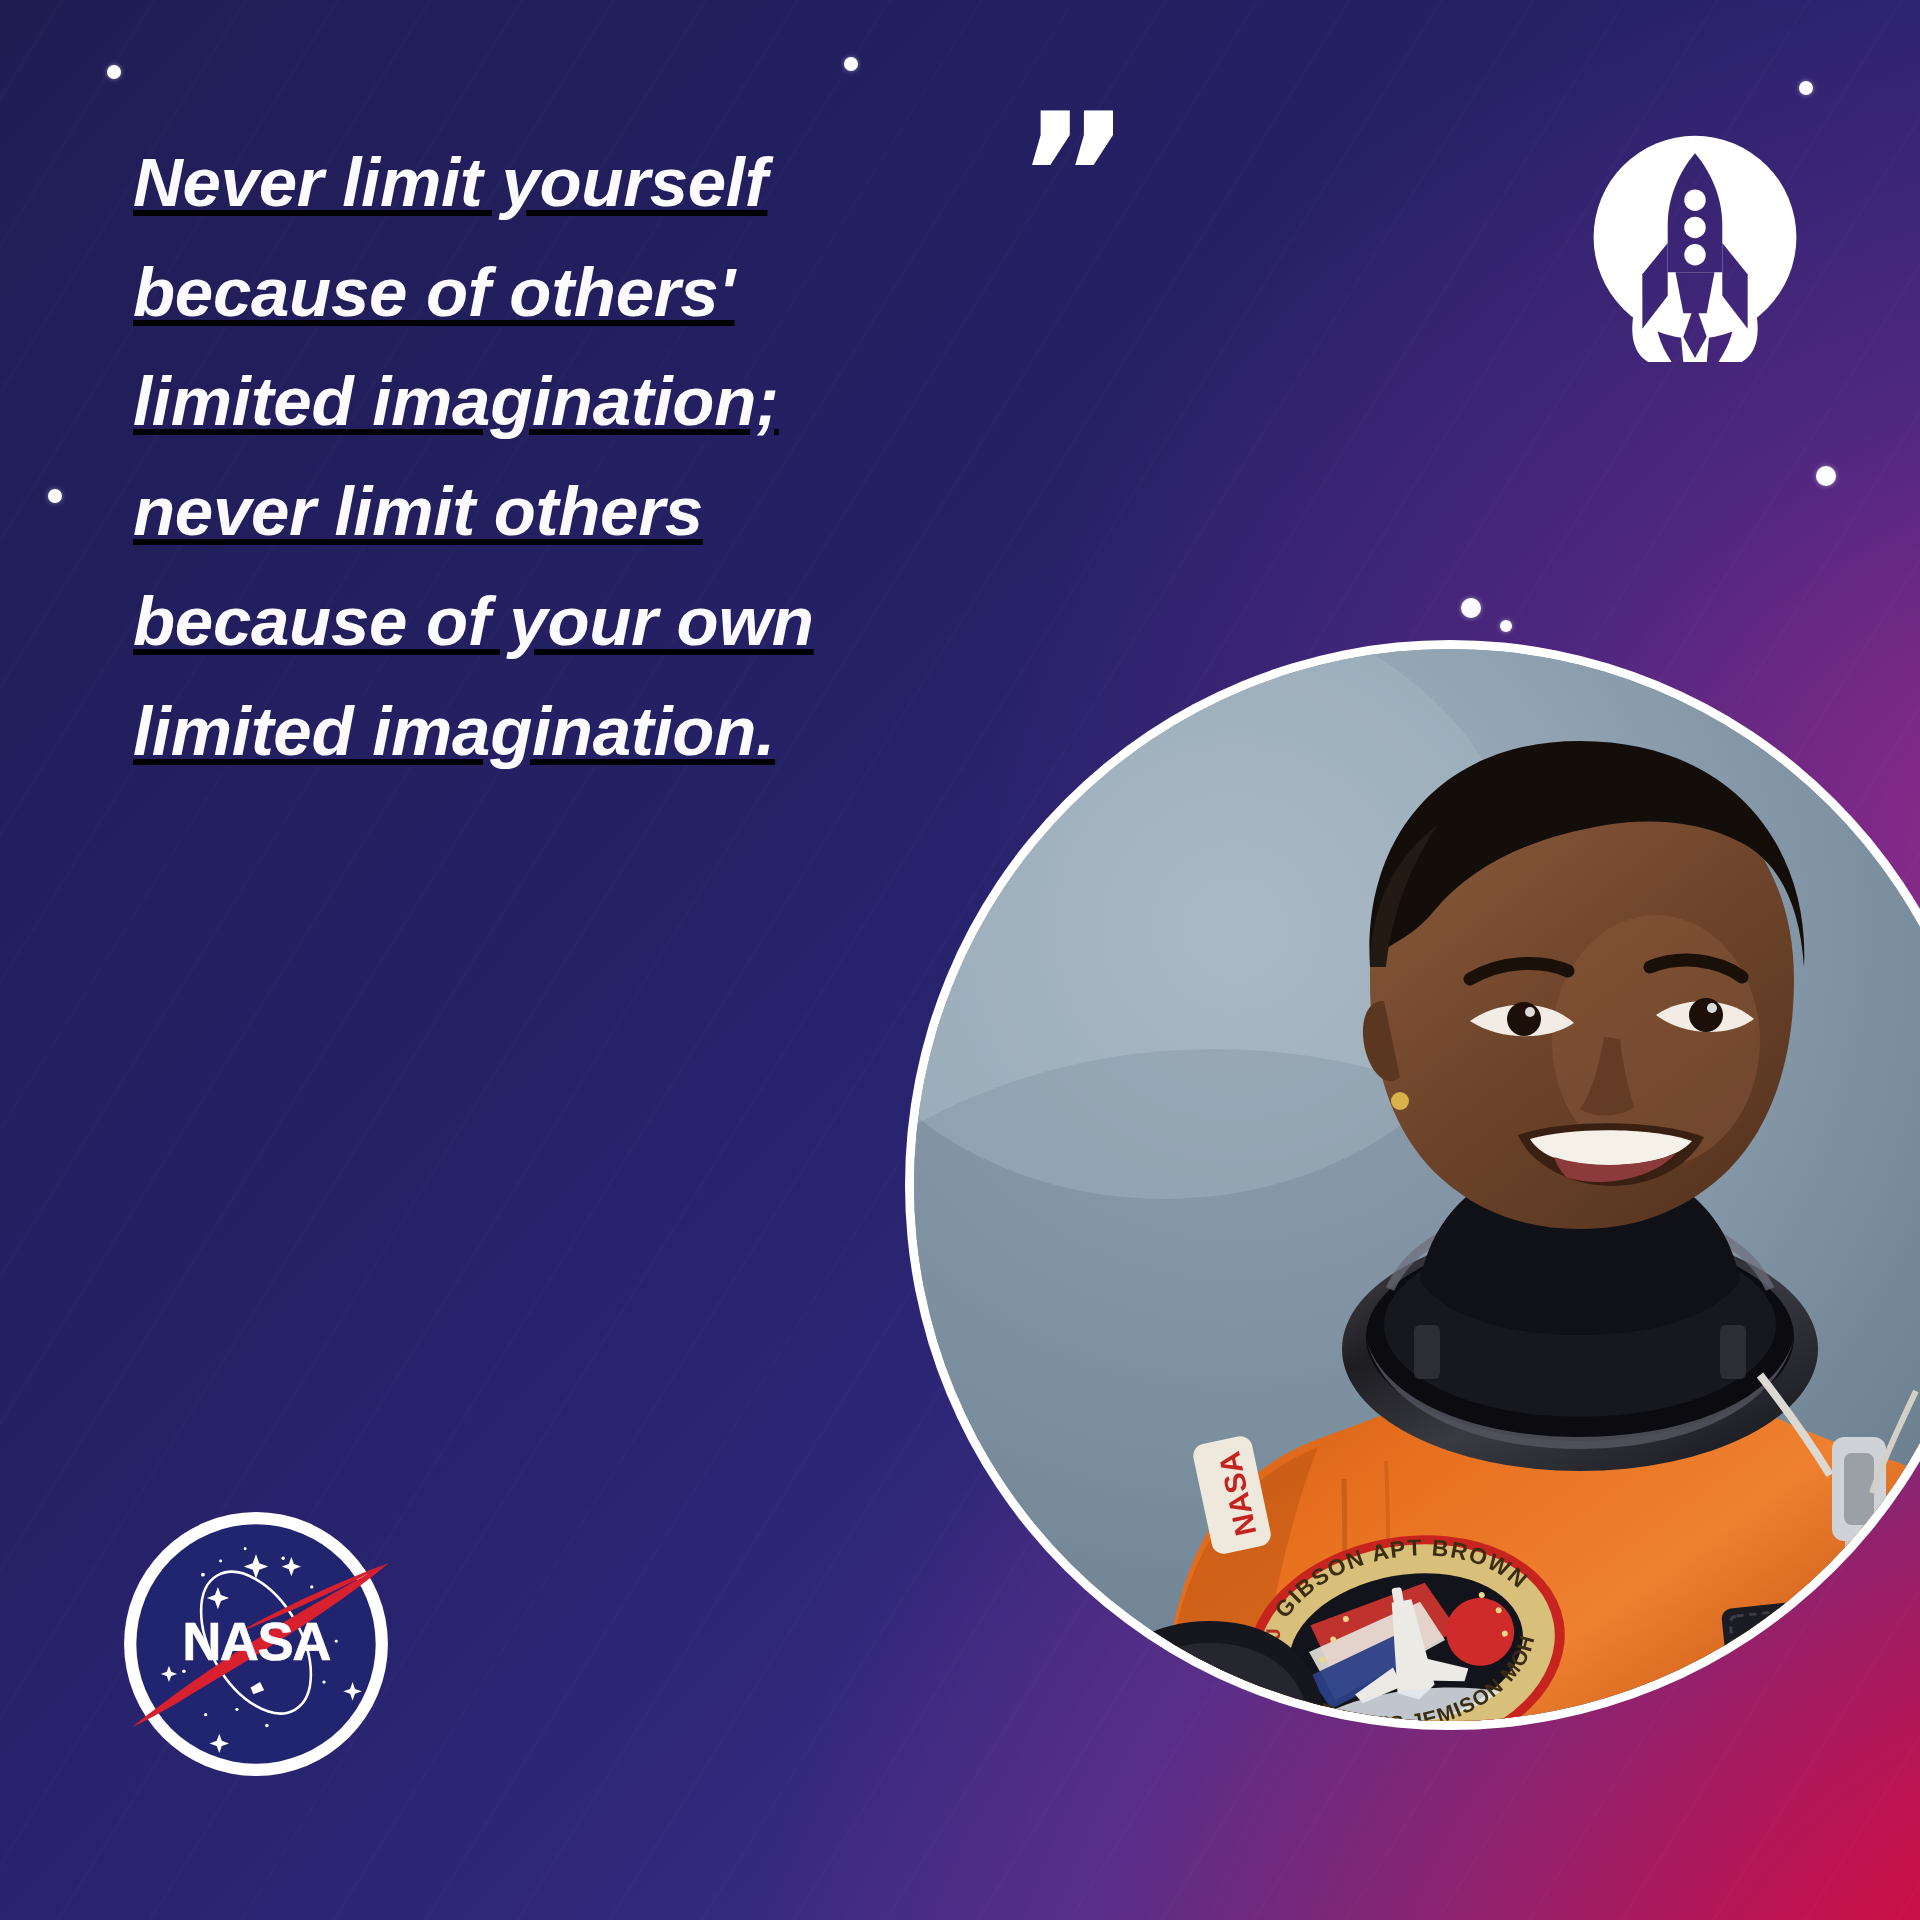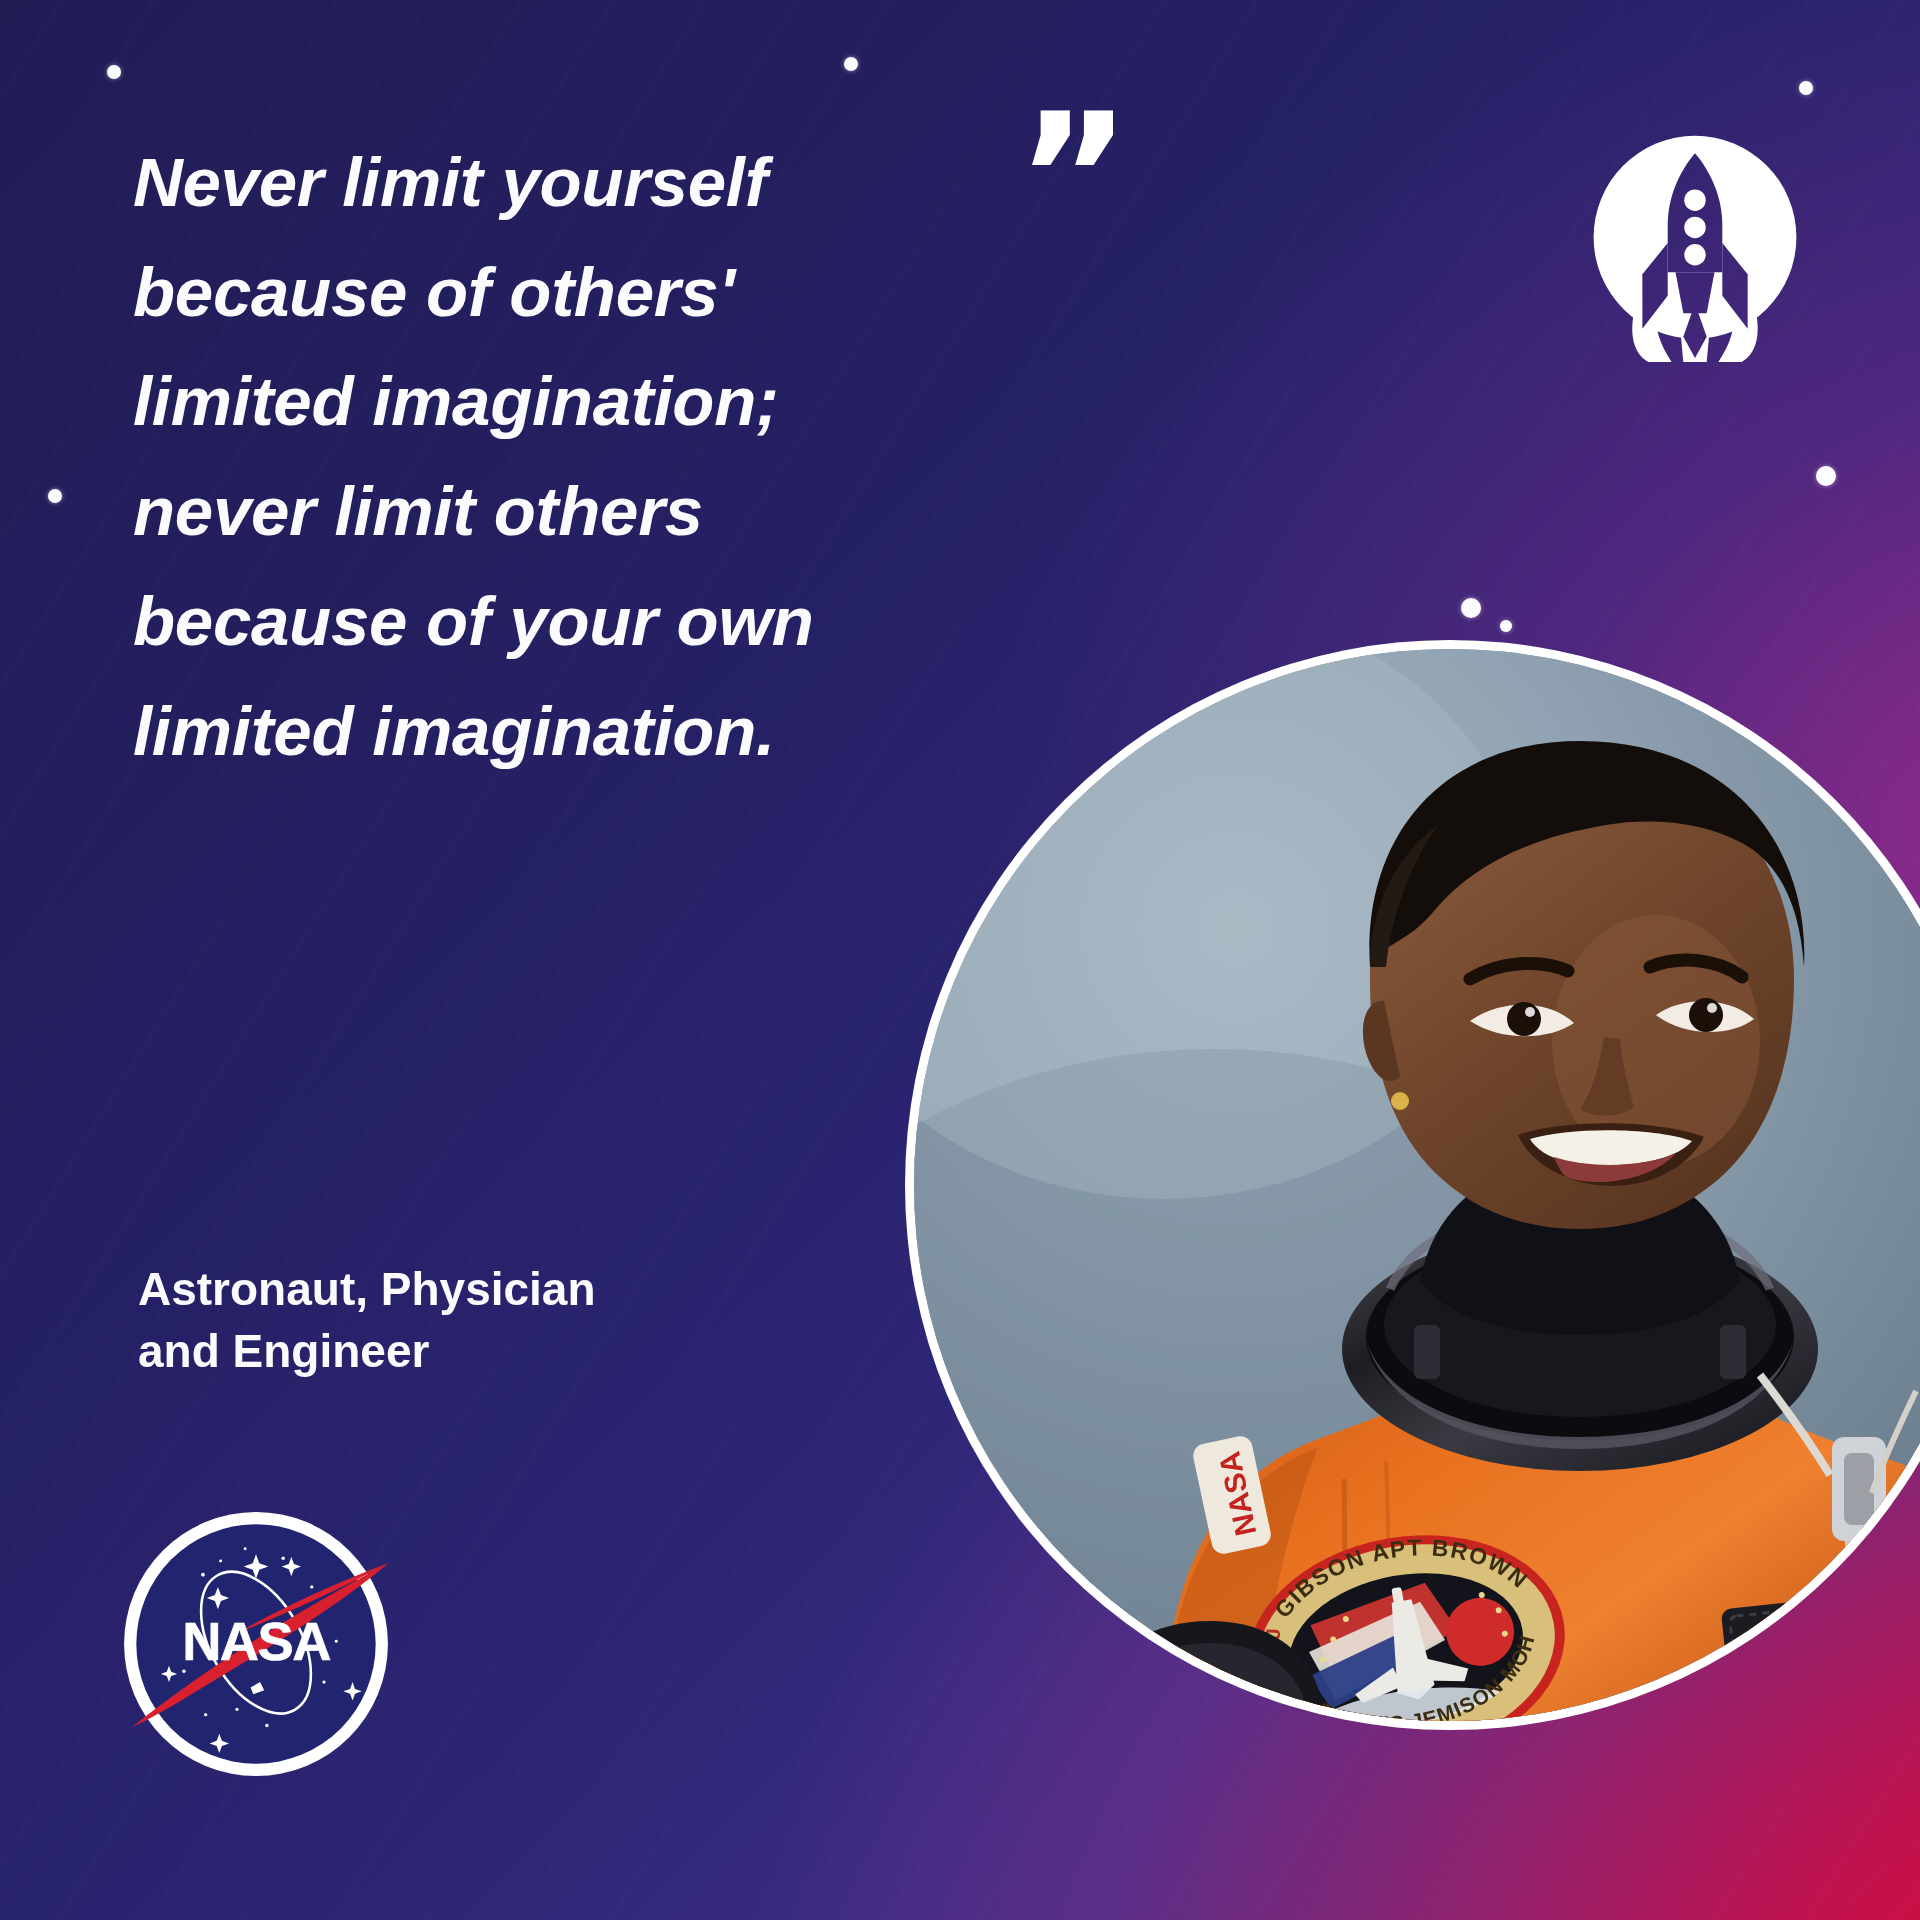--- a/index.html
+++ b/index.html
@@ -38,20 +38,21 @@
     background:#fdfdff;
     border-radius:50%;
     box-shadow:0 0 5px rgba(255,255,255,.45);
   }
 
   
   #quote-block {
     position:absolute;
     left:133px; top:128px;
     width:880px;
+    text-decoration:underline;
   }
   #quote-text {
     color:#fbfbfd;
     font-size:69px;
     font-weight:700;
     font-style:italic;
     line-height:1.59;
     letter-spacing:-0.3px;
     white-space:pre-line;
   }
@@ -143,22 +144,20 @@
   <div id="quote-block">
     <div id="quote-text">Never limit yourself
 because of others'
 limited imagination;
 never limit others
 because of your own
 limited imagination.</div>
   </div>
   <div id="quote-mark">”</div>
 
-  <div id="author-role">Astronaut, Physician
-and Engineer</div>
 
   <div id="rocket-badge">
     <svg viewBox="0 0 240 240">
       <defs>
         <mask id="rocketMask">
 
           <circle cx="120" cy="112" r="104" fill="#fff"></circle>
           <path d="M58 186 C52 214 58 232 72 240 L96 240 C84 222 78 204 80 186 Z" fill="#fff"></path>
           <path d="M182 186 C188 214 182 232 168 240 L144 240 C156 222 162 204 160 186 Z" fill="#fff"></path>
           <path d="M104 196 L136 196 L132 240 L108 240 Z" fill="#fff"></path>

